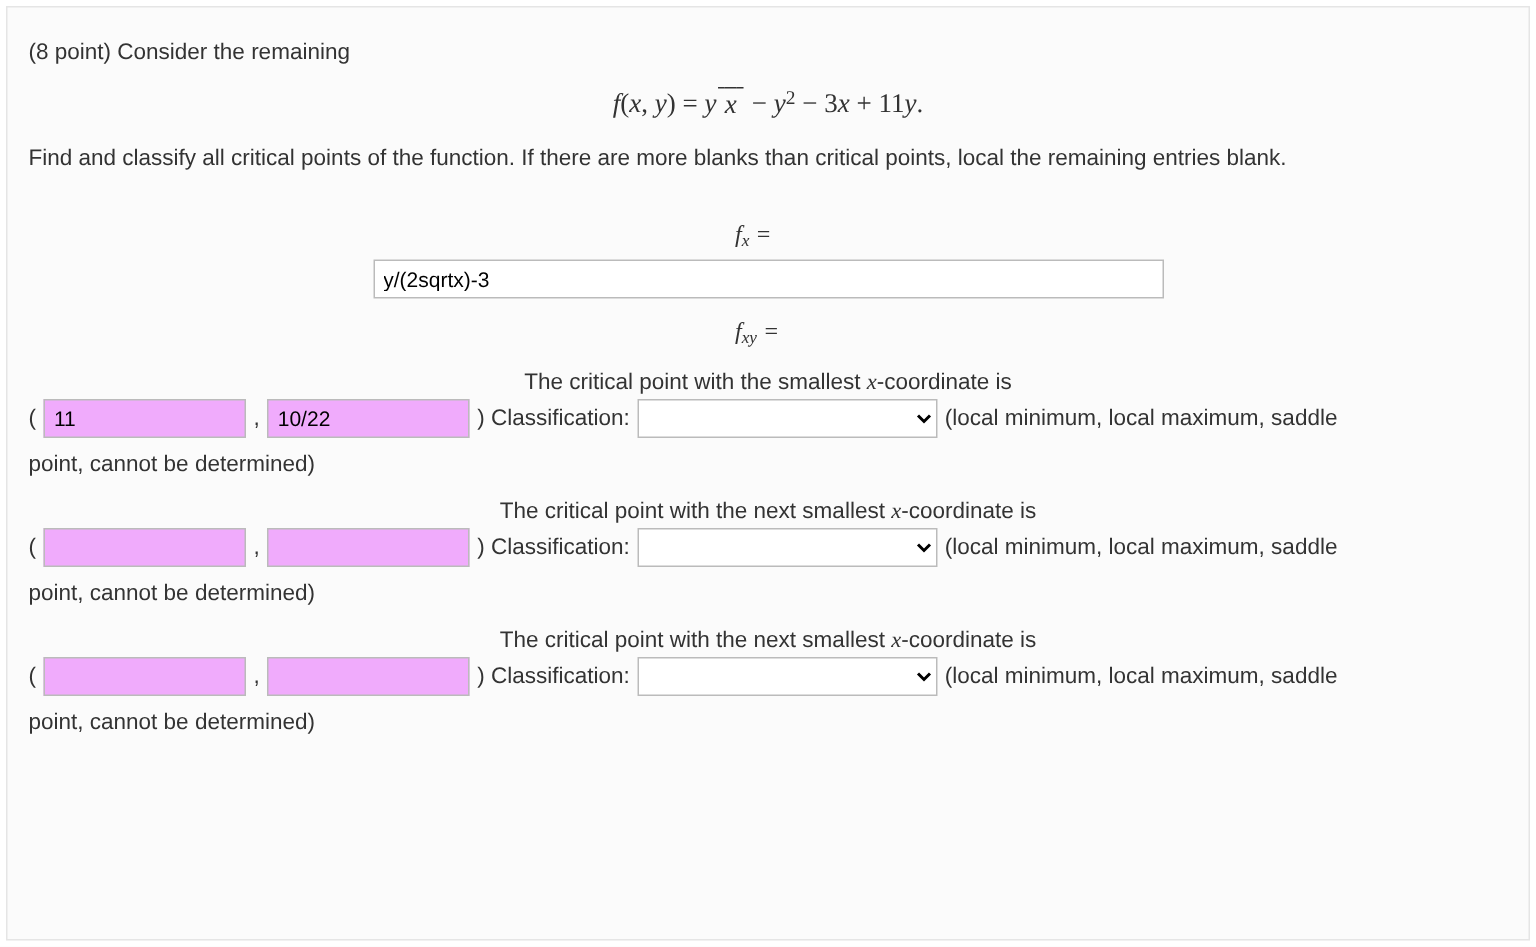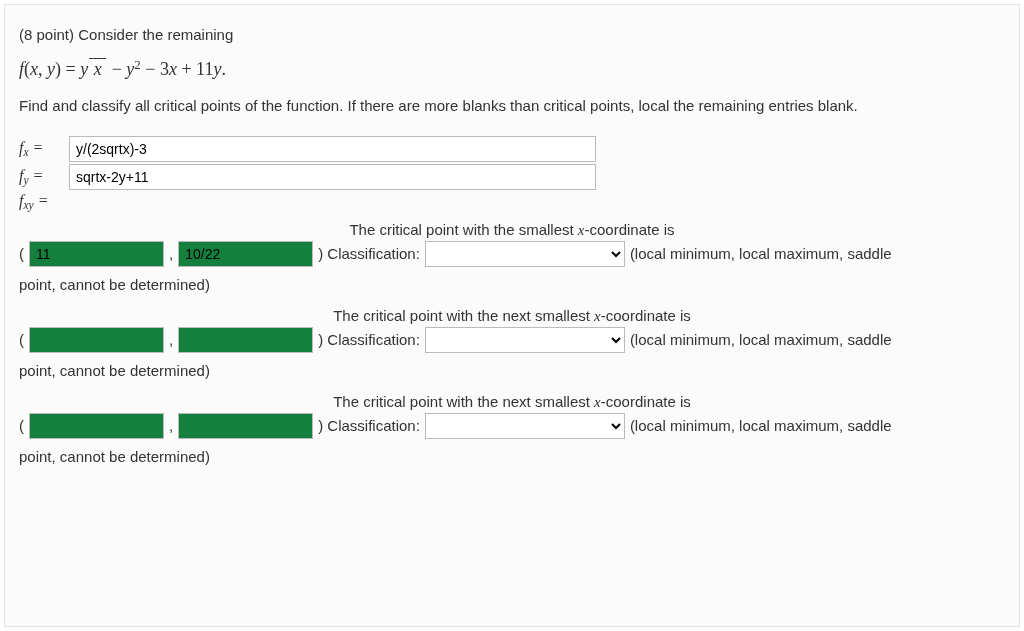--- a/index.html
+++ b/index.html
@@ -13,32 +13,32 @@
   }
   .problem {
     border: 1px solid #e5e5e5;
     background: #fbfbfb;
     padding: 12px 14px 18px 14px;
     margin: 4px;
     width: 1016px;
     min-height: 623px;
   }
   .line { margin: 6px 0; line-height: 1.6; }
-  .eq-center { margin: 10px 0 14px 0; font-family: "Times New Roman", serif; font-size: 18px; }
+  .eq-center { text-align: center; margin: 10px 0 14px 0; font-family: "Times New Roman", serif; font-size: 18px; }
   .math { font-family: "Times New Roman", serif; font-style: italic; }
   .math .sub { font-size: 0.72em; vertical-align: -0.25em; font-style: italic; }
-  .row { display: flex; align-items: center; gap: 6px; margin: 2px 0; }
+  .row { display: flex; align-items: center; gap: 6px; margin: 14px 0; flex-direction: column; }
   .row .lbl { min-width: 44px; text-align: left; font-family: "Times New Roman", serif; font-style: italic; font-size: 16px; }
   input[type="text"].wide {
     width: 527px; height: 26px; padding: 2px 6px;
     border: 1px solid #bbb; background: #fff; font-size: 14px;
   }
   input[type="text"].coord {
     width: 135px; height: 26px; padding: 2px 6px;
-    border: 1px solid #bbb; background: #15803d; font-size: 14px;
+    border: 1px solid #bbb; background: #f0abfc; font-size: 14px;
   }
   select.classify {
     width: 200px; height: 26px; border: 1px solid #bbb; background: #fff; font-size: 14px;
   }
   .para { margin: 10px 0 2px 0; text-align: center; }
   .cp-line { display: flex; align-items: center; flex-wrap: wrap; gap: 5px; margin: 2px 0; }
   .sqrt { text-decoration: overline; padding: 0 1px; }
   .sup { font-size: 0.72em; vertical-align: 0.45em; }
 </style>
 </head>
@@ -52,24 +52,20 @@
 
   <div class="eq-center"><span class="math">f</span>(<span class="math">x</span>, <span class="math">y</span>) = <span class="math">y</span><span class="sqrt">&nbsp;<span class="math">x</span>&nbsp;</span> − <span class="math">y</span><span class="sup">2</span> − 3<span class="math">x</span> + 11<span class="math">y</span>.</div>
 
   <div class="line">Find and classify all critical points of the function. If there are more blanks than critical points, local the remaining entries blank.</div>
 
   <div style="height:10px"></div>
 
   <div class="row">
     <span class="lbl"><span class="math">f<span class="sub">x</span></span>&nbsp;=</span>
     <input type="text" class="wide" value="y/(2sqrtx)-3" style="">
-  </div>
-  <div class="row">
-    <span class="lbl"><span class="math">f<span class="sub">y</span></span>&nbsp;=</span>
-    <input type="text" class="wide" value="sqrtx-2y+11" style="">
   </div>
   <div class="row">
     <span class="lbl"><span class="math">f<span class="sub">xy</span></span>&nbsp;=</span>
   </div>
 
   <div id="cp-container">
       <div>
         <div class="para">The critical point with the smallest <span class="math">x</span>-coordinate is</div>
         <div class="cp-line">
           <span>(</span>

